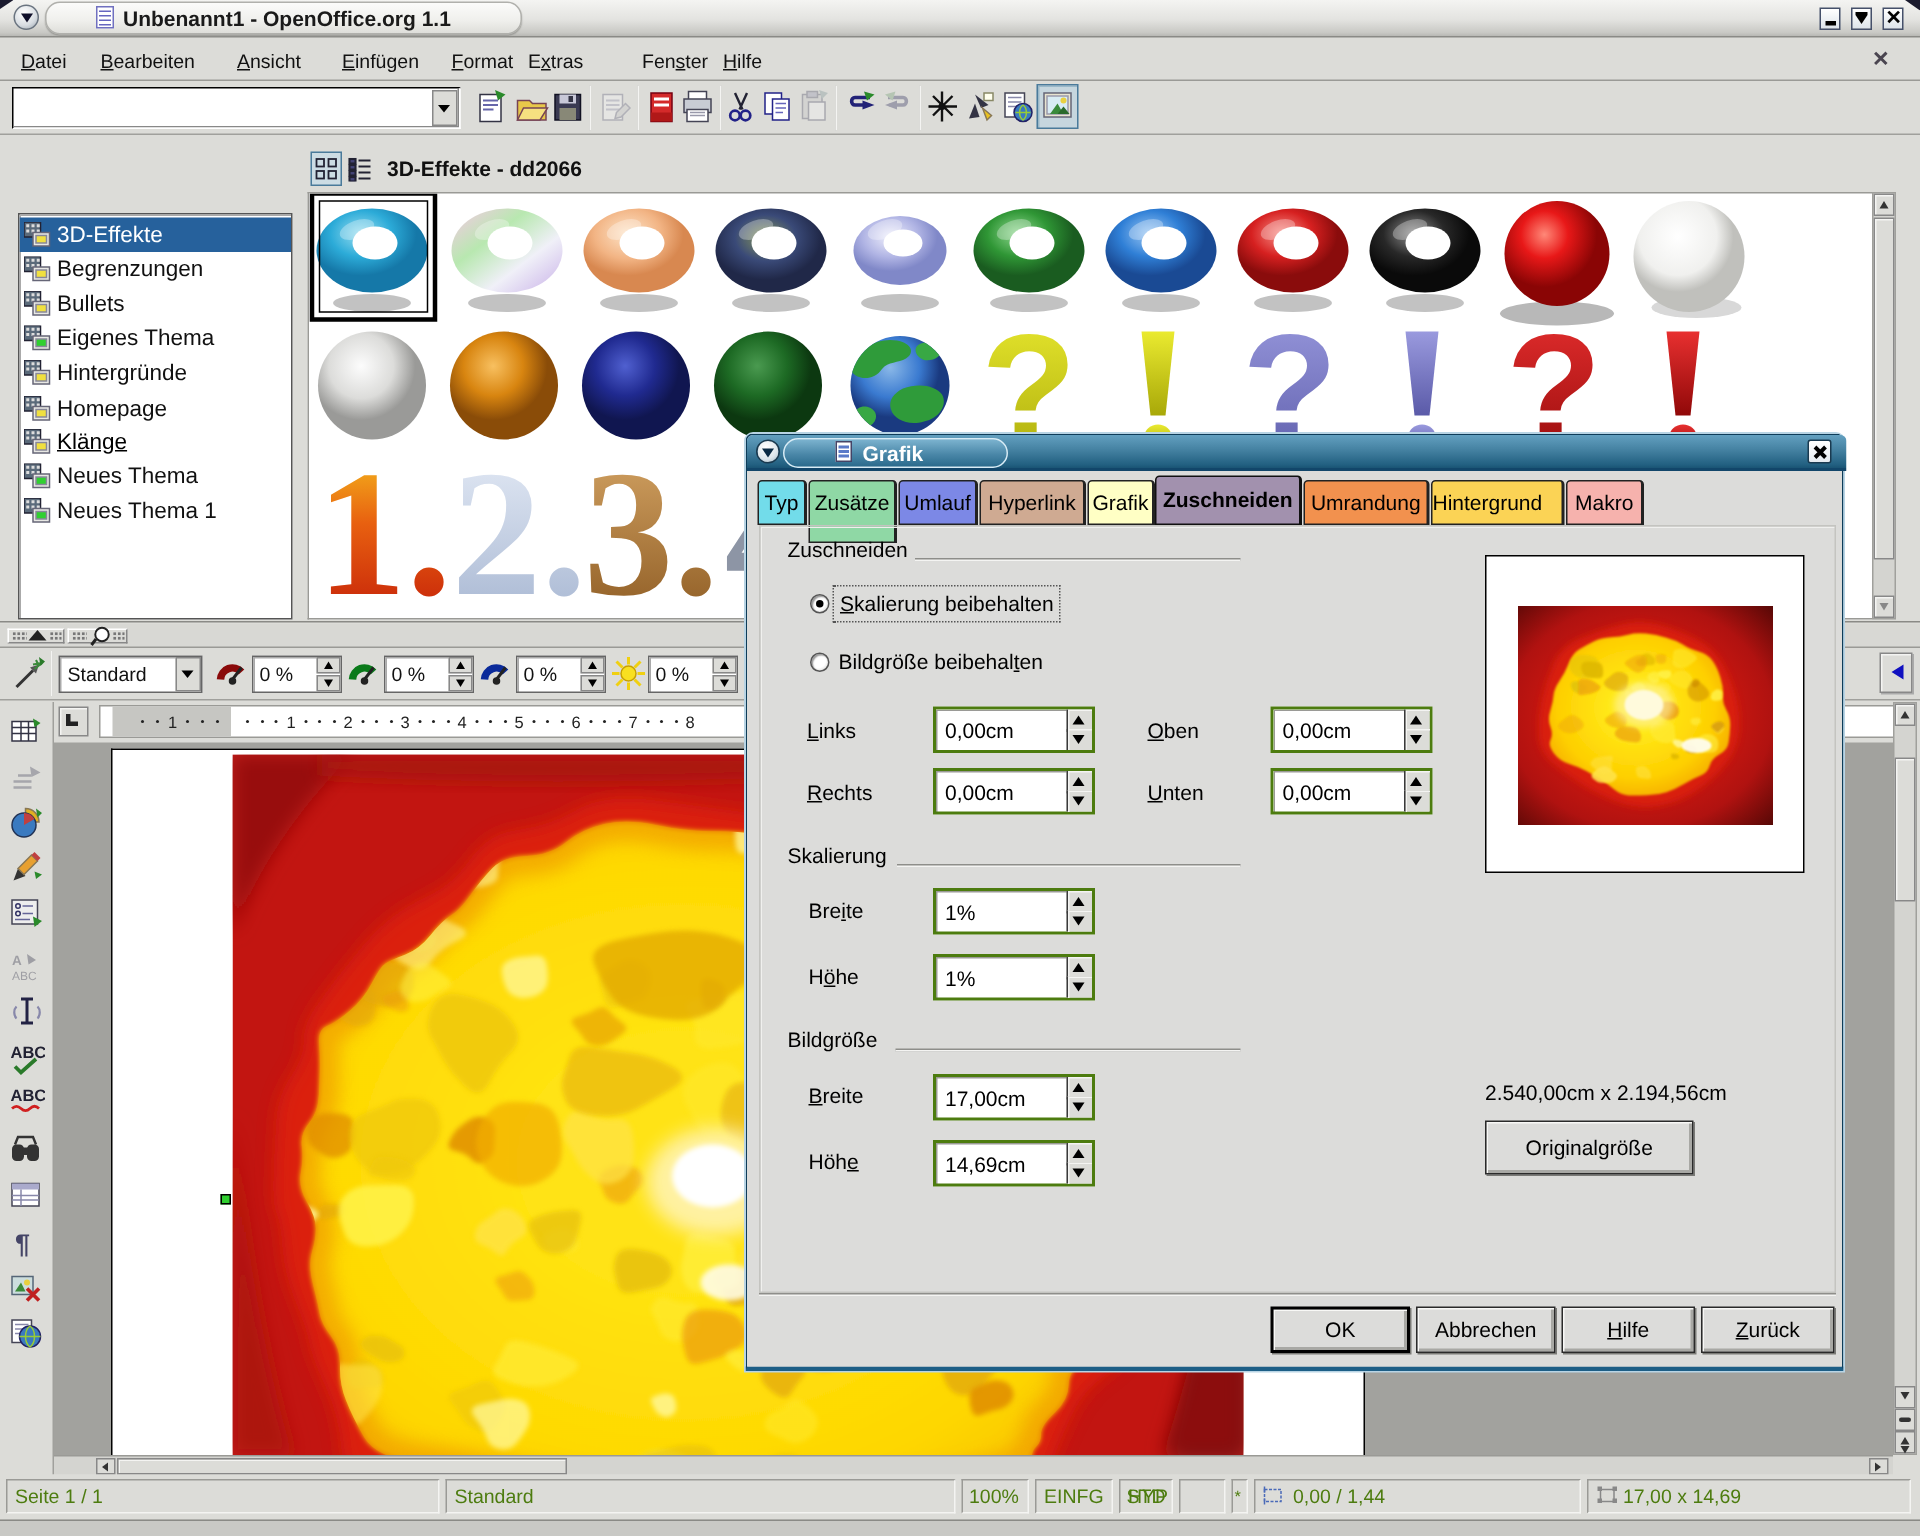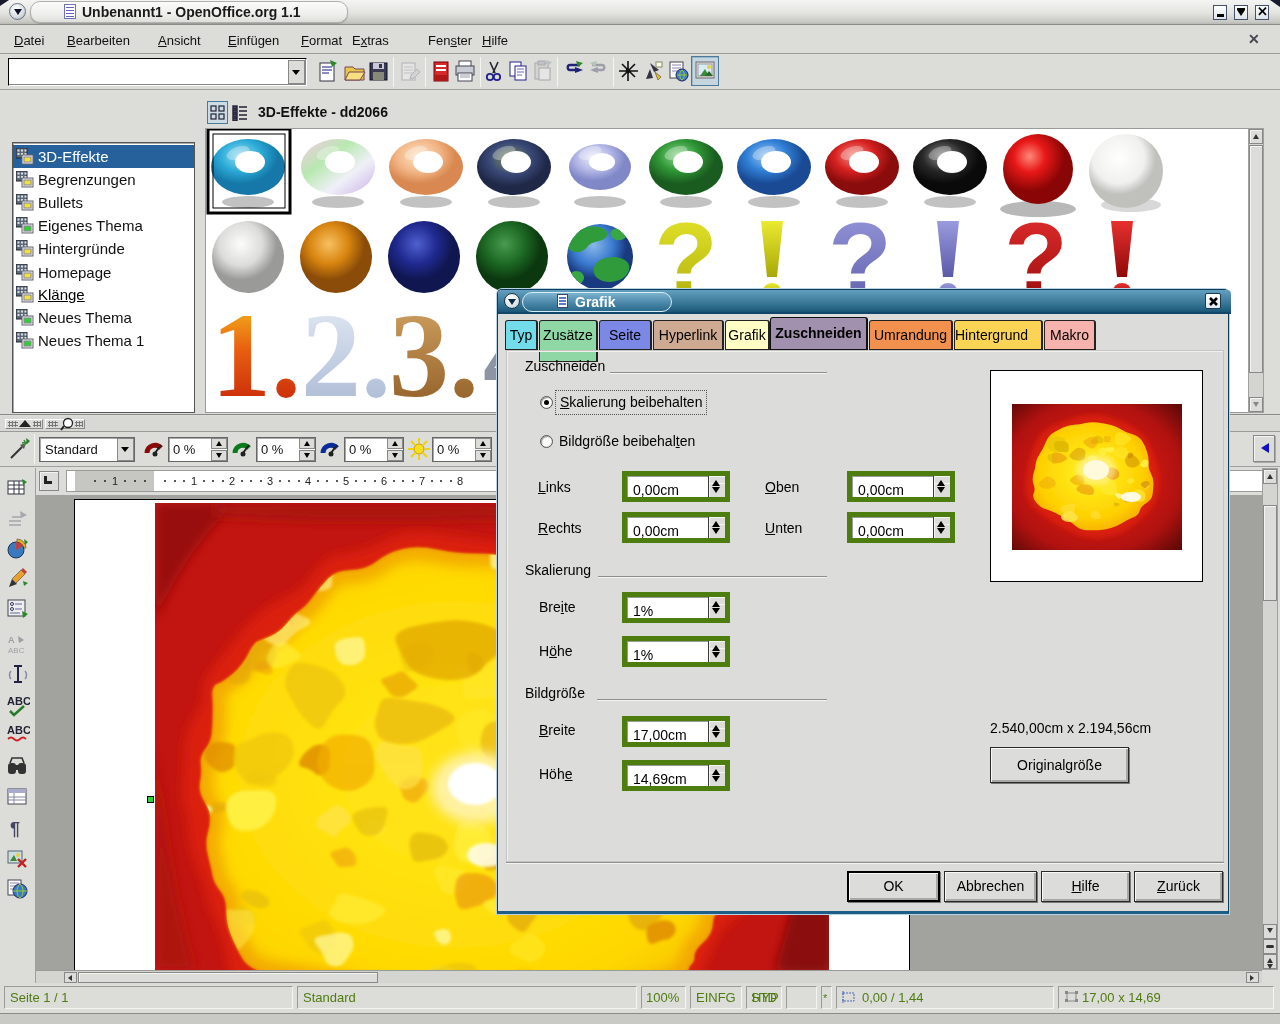--- a/index.html
+++ b/index.html
@@ -1,20 +1,20 @@
 <!DOCTYPE html>
 <html><head><meta charset="utf-8"><style>
 html,body{margin:0;padding:0;width:1280px;height:1024px;overflow:hidden;background:#dcdcd8;font-family:"Liberation Sans",sans-serif;}
 *{box-sizing:border-box;}
 .abs{position:absolute;}
 #root{position:absolute;top:0;left:0;width:1280px;height:1024px;}
 .txt{white-space:nowrap;}
 u{text-decoration:underline;}
 .btn{background:#dcdcda;border:1px solid #2a2a2a;box-shadow:inset 1px 1px 0 #f8f8f6,inset -2px -2px 0 #a8a8a4,1px 1px 0 #7a7a76;font-size:14px;color:#000;text-align:center;}
-.spin{position:absolute;width:108px;height:31px;background:#fff;border:5px solid #4d7c0f;box-shadow:inset 1px 1px 0 #9a9a96;}
+.spin{position:absolute;width:108px;height:31px;background:#fff;border:2px solid #4d7c0f;box-shadow:inset 1px 1px 0 #9a9a96;}
 .spin>span{position:absolute;left:6px;top:6px;font-size:14px;color:#000;}
 .spin::before{content:"";position:absolute;right:0;top:0;width:16px;height:14px;background:#dcdcd8;border-left:1px solid #3a3a3a;border-bottom:1px solid #888;box-shadow:inset 1px 1px 0 #f4f4f2;}
 .spin::after{content:"";position:absolute;right:0;bottom:0;width:16px;height:14px;background:#dcdcd8;border-left:1px solid #3a3a3a;box-shadow:inset 1px 1px 0 #f4f4f2;}
 .spin>i{position:absolute;right:5px;top:4px;width:0;height:0;border-left:4px solid transparent;border-right:4px solid transparent;border-bottom:6px solid #000;z-index:2;}
 .spin>b{position:absolute;right:5px;bottom:4px;width:0;height:0;border-left:4px solid transparent;border-right:4px solid transparent;border-top:6px solid #000;z-index:2;}
 </style></head>
 <body>
 <div id="root">
 
 <div class="abs" id="titlebar" style="left:0;top:0;width:1280px;height:25px;background:linear-gradient(#f4f4f2,#e3e3e0 55%,#c9c9c5 90%,#b8b8b4);border-bottom:1px solid #8a8a86;">
@@ -952,21 +952,21 @@
  <div class="abs" style="left:61px;top:7px;width:7px;height:2px;background:#5a7ac8;box-shadow:0 3px 0 #5a7ac8,0 6px 0 #5a7ac8;"></div>
  <div class="abs txt" style="left:77px;top:4px;font-size:14px;font-weight:bold;color:#fff;">Grafik</div>
  <div class="abs" style="left:707px;top:3px;width:16px;height:16px;background:linear-gradient(#ffffff,#e4eaf0);border:1px solid #1a3a50;border-radius:2px;"></div>
  <svg class="abs" style="left:710px;top:6px" width="11" height="11">
         <path d="M2 2L9 9M9 2L2 9" stroke="#000" stroke-width="2.6"></path>
       </svg>
 
  <div class="abs" id="tabs" style="left:0;top:0;width:733px;height:62px;font-size:14px;color:#000;">
   <div class="abs" style="left:7px;top:30px;width:33px;height:30px;background:#72dcea;border:1px solid #222;border-right-width:2px;border-radius:3px 3px 0 0;text-align:center;line-height:29px;">Typ</div>
   <div class="abs" style="left:41px;top:30px;width:59px;height:42px;background:#8fd8a5;border:1px solid #222;border-right-width:2px;border-radius:3px 3px 0 0;text-align:center;line-height:29px;">Zusätze</div>
-  <div class="abs" style="left:101px;top:30px;width:53px;height:30px;background:#7c88e6;border:1px solid #222;border-right-width:2px;border-radius:3px 3px 0 0;text-align:center;line-height:29px;">Seite</div>
+  <div class="abs" style="left:101px;top:30px;width:53px;height:30px;background:#7c88e6;border:1px solid #222;border-right-width:2px;border-radius:3px 3px 0 0;text-align:center;line-height:29px;">Umlauf</div>
   <div class="abs" style="left:155px;top:30px;width:71px;height:30px;background:#cfaa92;border:1px solid #222;border-right-width:2px;border-radius:3px 3px 0 0;text-align:center;line-height:29px;">Hyperlink</div>
   <div class="abs" style="left:227px;top:30px;width:45px;height:30px;background:#ffffc5;border:1px solid #222;border-right-width:2px;border-radius:3px 3px 0 0;text-align:center;line-height:29px;">Grafik</div>
   <div class="abs" style="left:371px;top:30px;width:84px;height:30px;background:#f2914e;border:1px solid #222;border-right-width:2px;border-radius:3px 3px 0 0;text-align:center;line-height:29px;">Umrandung</div>
   <div class="abs" style="left:456px;top:30px;width:89px;height:30px;background:#fbd355;border:1px solid #222;border-right-width:2px;border-radius:3px 3px 0 0;text-align:left;line-height:29px;">Hintergrund</div>
   <div class="abs" style="left:546px;top:30px;width:52px;height:30px;background:#f6b2ad;border:1px solid #222;border-right-width:2px;border-radius:3px 3px 0 0;text-align:center;line-height:29px;">Makro</div>
   <div class="abs" style="left:272px;top:27px;width:98px;height:33px;background:#a291ae;border:1px solid #111;border-right-width:2px;border-radius:3px 3px 0 0;text-align:center;line-height:31px;font-weight:bold;">Zuschneiden</div>
  </div>
 
  <div class="abs" style="left:8px;top:60px;width:718px;height:512px;border:1px solid #c4c4c0;box-shadow:inset 1px 1px 0 #f0f0ee;"></div>
 

